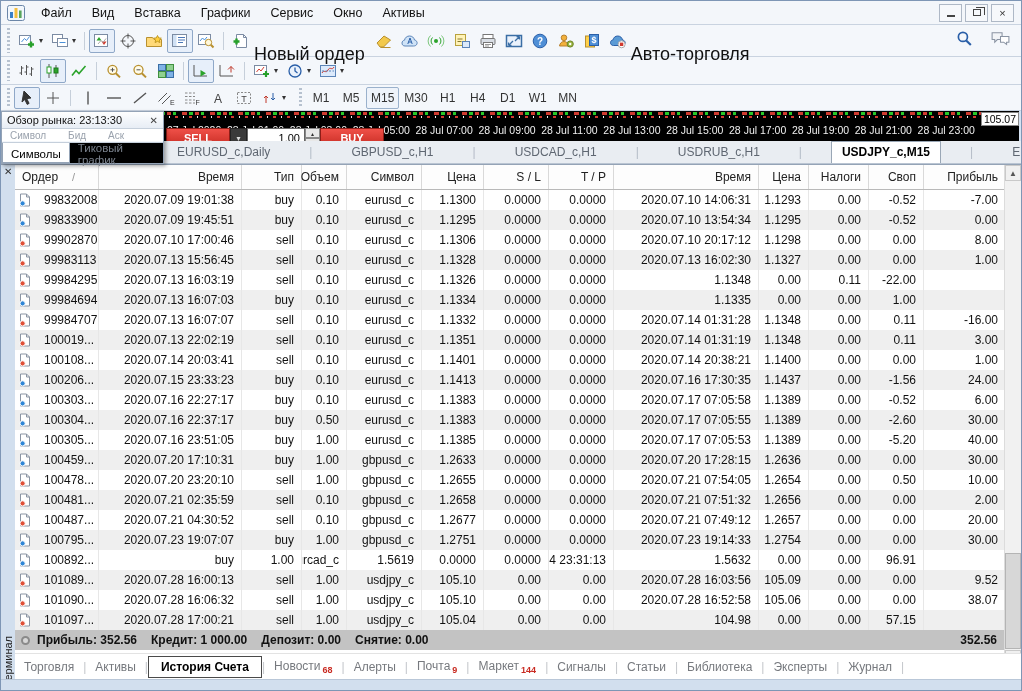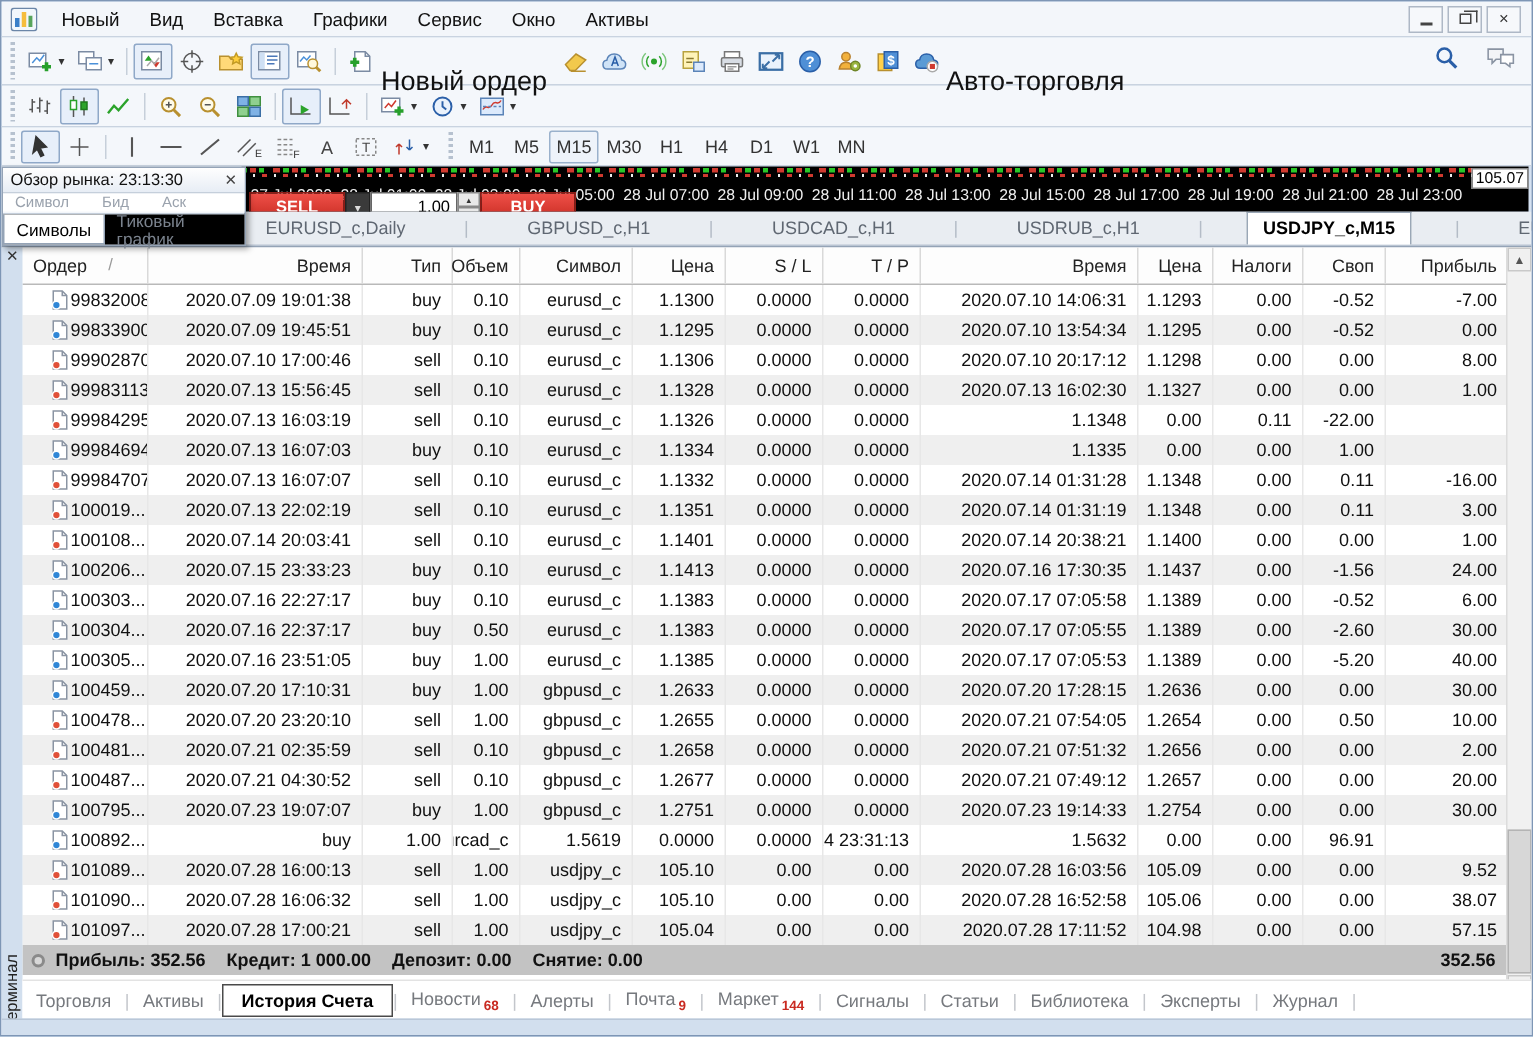--- a/index.html
+++ b/index.html
@@ -65,21 +65,21 @@
   .side-label{position:absolute;bottom:3px;left:1px;writing-mode:vertical-rl;transform:rotate(180deg);font-size:11px;color:#222;}
   .hist{margin-left:14px;margin-right:17px;}
   .hist-header,.hist-row,.col13{display:grid;grid-template-columns:84px 143px 60px 45px 75px 62px 65px 65px 145px 50px 60px 55px 82px;}
   .hist-header{height:25px;background:#fdfdfd;border-bottom:1px solid #b9b9b9;font-size:12px;color:#222;}
   .hist-header .hc{display:flex;align-items:center;justify-content:flex-end;padding-right:7px;border-right:1px solid #d9d9d9;white-space:nowrap;}
   .hist-header .hc.first{justify-content:flex-start;padding-left:7px;}
   .sort-mark{color:#999;margin-left:14px;font-size:11px;}
   .hist-row{height:20px;font-size:12px;}
   .hist-row.alt{background:#efefef;}
   .hist-row .cell{display:flex;align-items:center;justify-content:flex-end;padding-right:7px;border-right:1px solid #e7e7e7;white-space:nowrap;overflow:hidden;}
-  .hist-row .cell.first{justify-content:flex-start;padding-left:18px;gap:0;}
+  .hist-row .cell.first{justify-content:flex-start;padding-left:3px;gap:12px;}
   .doc-ic{width:14px;height:14px;flex:0 0 14px;}
   .hist-summary{height:20px;margin-left:14px;margin-right:17px;background:#c3c3c3;display:flex;align-items:center;font-size:12px;font-weight:bold;color:#111;padding-left:4px;}
   .sum-circle{width:9px;height:9px;border:2px solid #8a8a8a;border-radius:50%;background:#d8d8d8;margin:0 7px 0 2px;flex:0 0 9px;}
   .sum-item{margin-right:14px;white-space:nowrap;}
   .sum-total{margin-left:auto;padding-right:7px;}
   .vscroll{position:absolute;right:0;top:0;width:17px;height:501px;background:#f1f1f1;border-left:1px solid #dcdcdc;}
   .vs-btn{position:absolute;left:0;right:0;height:16px;background:#f0f0f0;border:1px solid #c9c9c9;color:#555;font-size:8px;display:flex;align-items:center;justify-content:center;}
   .vs-up{top:0;}
   .vs-down{bottom:0;}
   .vs-thumb{position:absolute;left:0;right:0;bottom:17px;height:96px;background:#d7d7d7;border:1px solid #b4b4b4;}
@@ -96,21 +96,21 @@
 <div class="window">
 
   <div class="menu-bar">
     <span class="app-icon"><svg viewBox="0 0 18 16">
           <rect x="0.5" y="0.5" width="17" height="15" rx="2" fill="#f2f7fc" stroke="#6b86a8"></rect>
           <rect x="3" y="7" width="3" height="6" fill="#3a7fc8"></rect>
           <rect x="7.5" y="3" width="3" height="10" fill="#f5bd3d"></rect>
           <rect x="12" y="5.5" width="2.6" height="7.5" fill="#58a55c"></rect>
         </svg></span>
     <div class="menu-items">
-        <div class="menu-item">Новый</div>
+        <div class="menu-item">Файл</div>
         <div class="menu-item">Вид</div>
         <div class="menu-item">Вставка</div>
         <div class="menu-item">Графики</div>
         <div class="menu-item">Сервис</div>
         <div class="menu-item">Окно</div>
         <div class="menu-item">Активы</div>
       </div>
     <div class="win-controls">
       <div class="win-btn">
           <span class="glyph-min"></span>
@@ -1060,21 +1060,20 @@
                 </svg></span>
               <span>101097...</span>
             </div>
             <div class="cell">2020.07.28 17:00:21</div>
             <div class="cell">sell</div>
             <div class="cell">1.00</div>
             <div class="cell">usdjpy_c</div>
             <div class="cell">105.04</div>
             <div class="cell">0.00</div>
             <div class="cell">0.00</div>
-            <div class="cell">2020.07.28 17:11:52</div>
             <div class="cell">104.98</div>
             <div class="cell">0.00</div>
             <div class="cell">0.00</div>
             <div class="cell">57.15</div>
           </div>
         </div>
     </div>
 
     <div class="hist-summary">
       <span class="sum-circle"></span>

